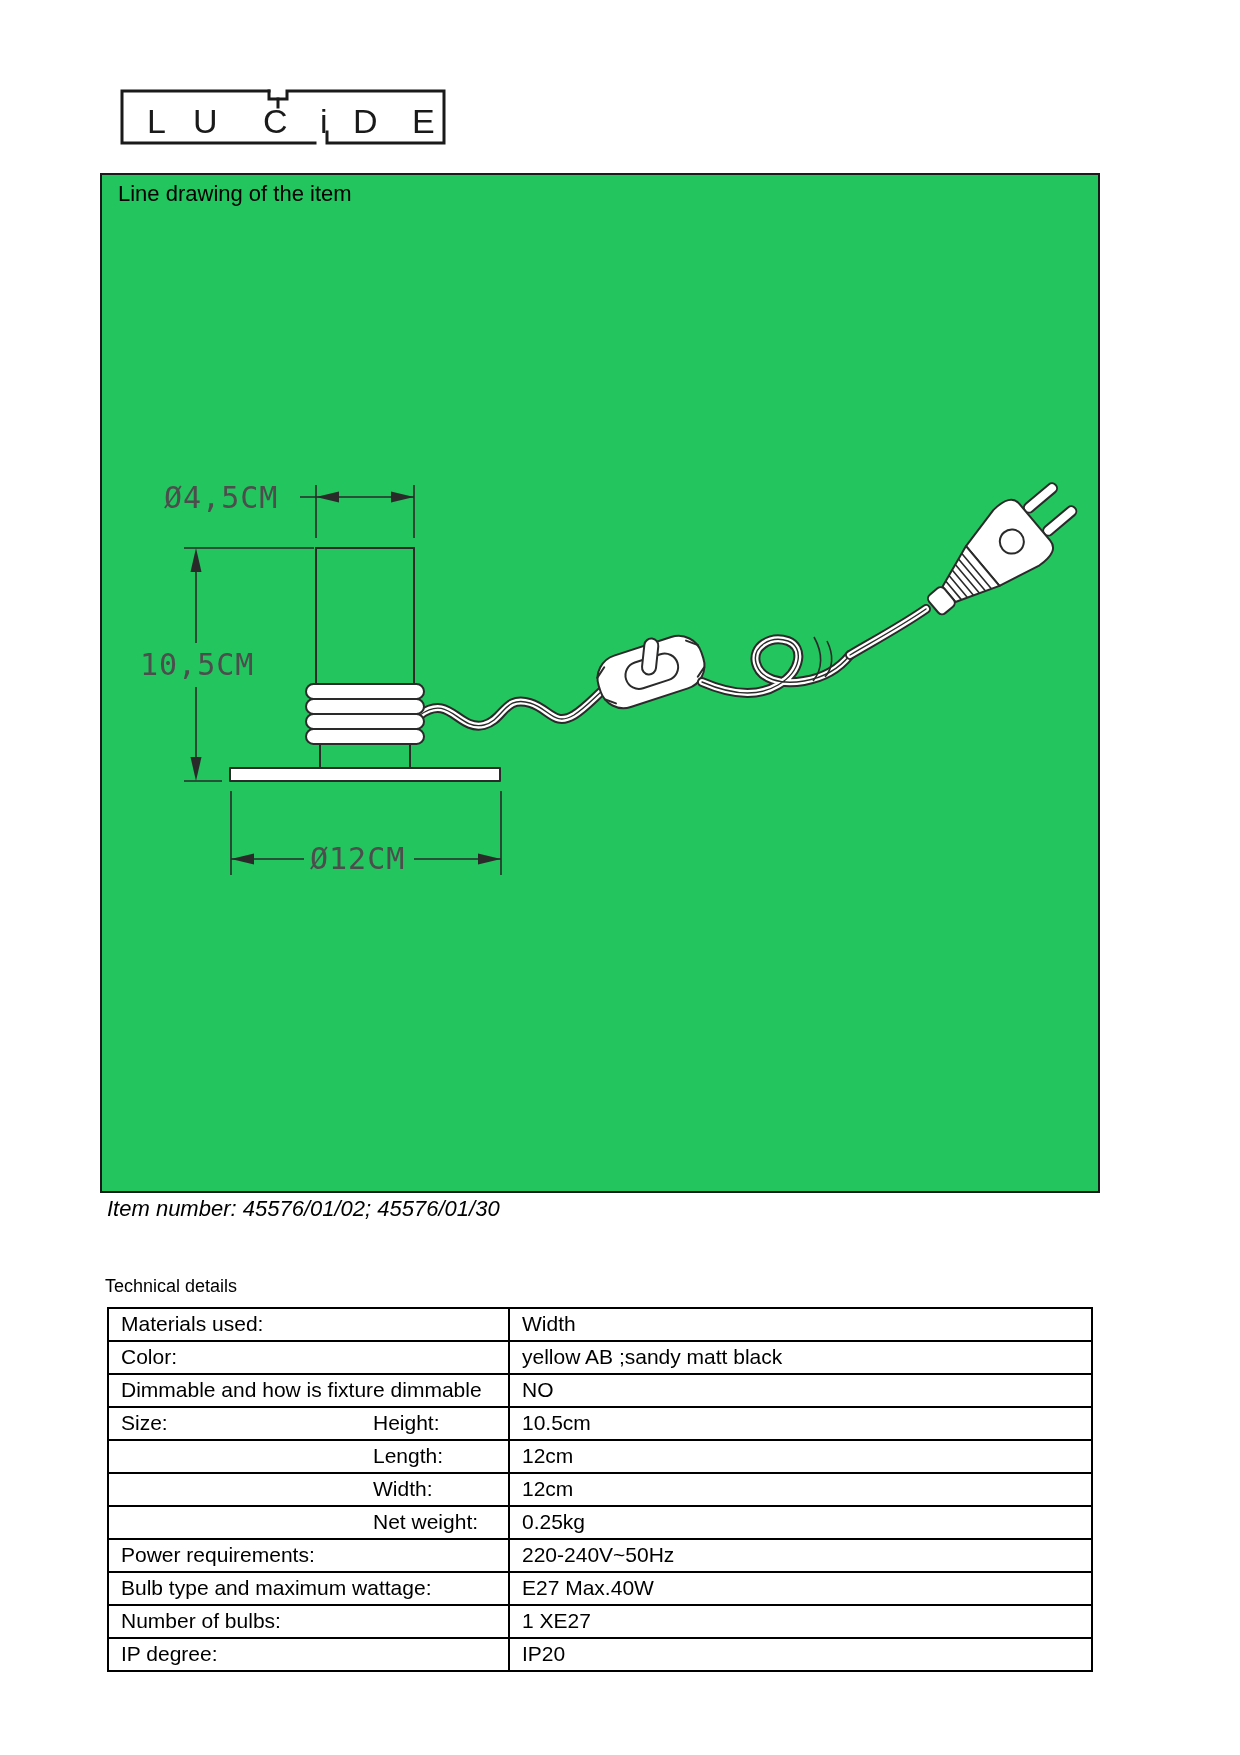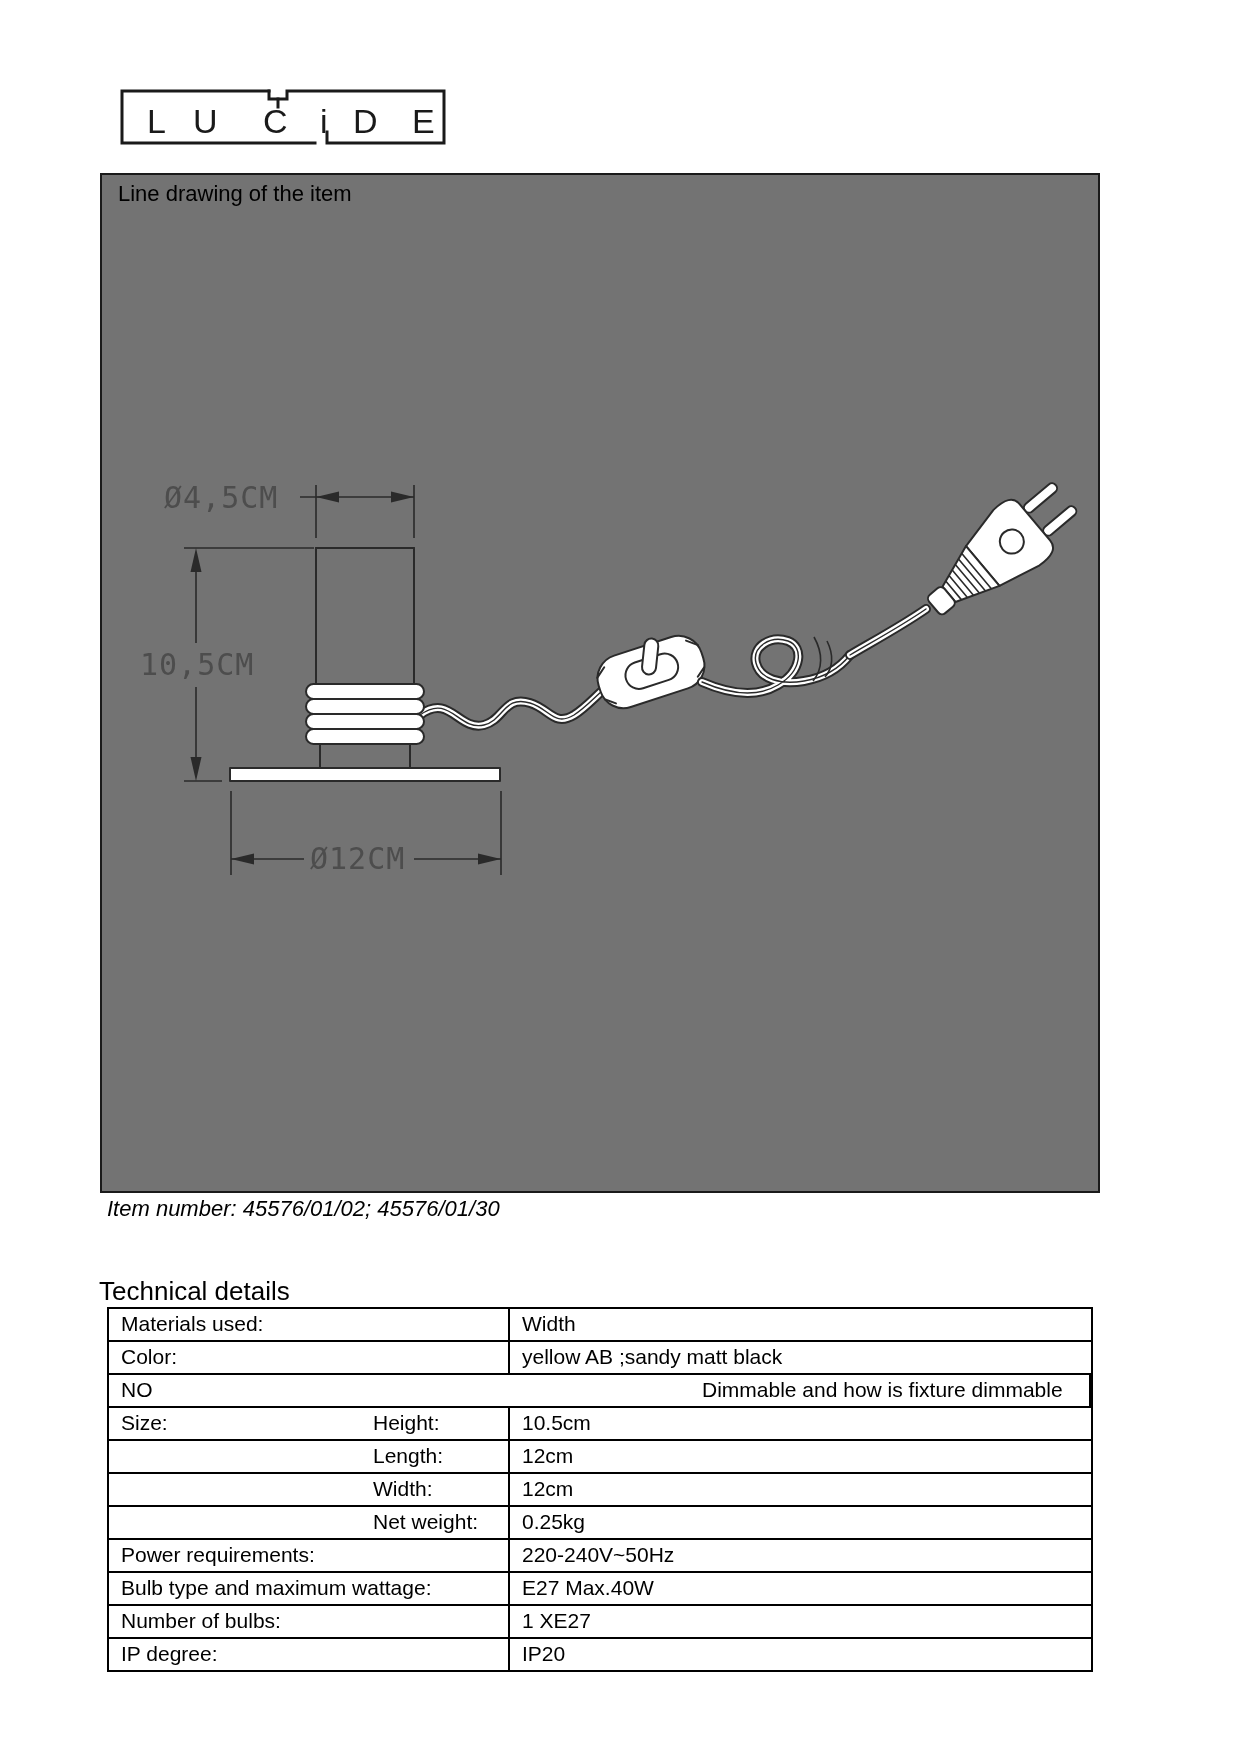--- a/index.html
+++ b/index.html
@@ -8,35 +8,35 @@
     font-family:"Liberation Sans",sans-serif;color:#000;overflow:hidden;
   }
   
   .logo{position:absolute;left:119px;top:88px;width:328px;height:58px;}
   .logo svg{display:block;width:100%;height:100%;}
   .lgln{fill:none;stroke:#1a1a1a;stroke-width:3;stroke-linecap:square;}
   .lgtx{font-family:"Liberation Sans",sans-serif;font-size:34px;fill:#1a1a1a;font-weight:400;}
   
   .drawing-box{
     position:absolute;left:100px;top:173px;width:996px;height:1016px;
-    border:2px solid #1a1a1a;background:#737373;
+    border:2px solid #1a1a1a;background:#22c55e;
   }
   .panel-label{position:absolute;left:16px;top:6px;font-size:22px;color:#000;}
   .drawing-box svg.art{position:absolute;left:0;top:0;width:996px;height:1016px;}
   .ln{fill:none;stroke:#2a2a2a;stroke-width:2;stroke-linecap:round;stroke-linejoin:round;}
   .lnf{fill:#ffffff;stroke:#2a2a2a;stroke-width:2;stroke-linejoin:round;}
   .tube-o{fill:none;stroke:#2a2a2a;stroke-width:10;stroke-linecap:round;}
   .tube-i{fill:none;stroke:#ffffff;stroke-width:6;stroke-linecap:round;}
   .tube-c{fill:none;stroke:#2a2a2a;stroke-width:1.4;stroke-linecap:round;}
   .thin{fill:none;stroke:#2a2a2a;stroke-width:1.6;}
   .arr{fill:#2a2a2a;stroke:none;}
   .dim{font-family:"DejaVu Sans Mono",monospace;font-size:30px;fill:#4d4d4d;letter-spacing:1px;}
   
   .item-number{position:absolute;left:107px;top:1196px;font-size:22px;color:#000;font-style:italic;}
-  .tech-heading{position:absolute;left:99px;top:1276px;font-size:26px;color:#000;}
+  .tech-heading{position:absolute;left:105px;top:1276px;font-size:18px;color:#000;}
   
   .tech-table{
     position:absolute;left:107px;top:1307px;width:986px;
     border:2px solid #000;box-sizing:border-box;background:#fff;
   }
   .trow{display:flex;height:31px;border-bottom:2px solid #000;}
   .trow:last-child{border-bottom:none;}
   .tcell{box-sizing:border-box;font-size:21px;line-height:29px;white-space:nowrap;overflow:hidden;}
   .tlabel{position:relative;width:401px;border-right:2px solid #000;padding-left:12px;}
   .lsub{position:absolute;left:264px;top:0;}
@@ -161,25 +161,25 @@
 
     <div class="trow">
       <div class="tcell tlabel">
         <span class="lmain">Color:</span>
         <span class="lsub"></span>
       </div>
       <div class="tcell tvalue">yellow AB  ;sandy matt black</div>
     </div>
 
     <div class="trow">
+      <div class="tcell tlabel">
+        <span class="lmain">Dimmable and how is fixture dimmable</span>
+        <span class="lsub"></span>
+      </div>
       <div class="tcell tvalue">NO</div>
-      <div class="tcell tlabel">
-        <span class="lmain">Dimmable and how is fixture dimmable</span>
-        <span class="lsub"></span>
-      </div>
     </div>
 
     <div class="trow">
       <div class="tcell tlabel">
         <span class="lmain">Size:</span>
         <span class="lsub">Height:</span>
       </div>
       <div class="tcell tvalue">10.5cm</div>
     </div>
 

